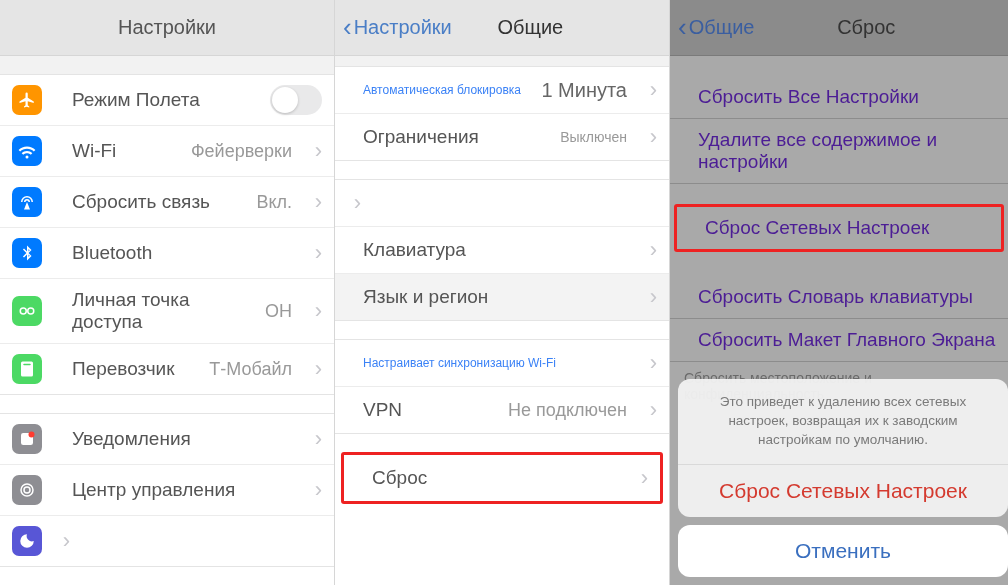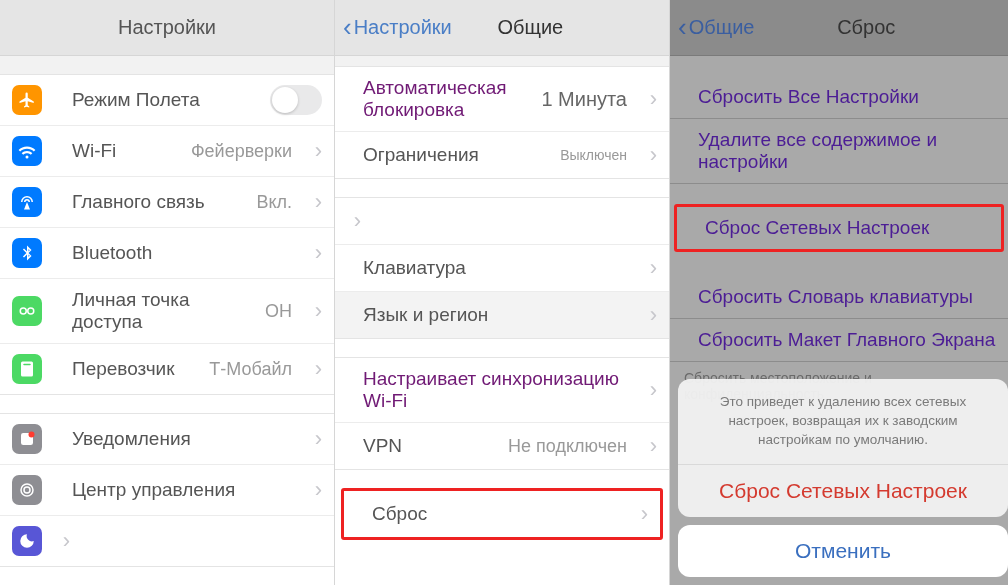--- a/index.html
+++ b/index.html
@@ -22,21 +22,21 @@
 
 .list { flex: 1; overflow: hidden; }
 .group { border-top: 1px solid #e4e4e4; border-bottom: 1px solid #e4e4e4; margin-bottom: 18px; background: #fff; }
 .spacer { height: 18px; background: #f2f2f2; }
 .spacer-sm { height: 10px; background: #f2f2f2; }
 .row { display: flex; align-items: center; padding: 10px 12px; font-size: 19px; color: #555; border-bottom: 1px solid #ececec; position: relative; background: #fff; min-height: 42px; cursor: pointer; }
 .row:last-child { border-bottom: none; }
 .row .label { flex: 1; margin-left: 16px; }
 .row .value { color: #999; font-size: 18px; margin-right: 16px; }
 .row .chev-r { color: #c7c7cc; font-size: 22px; width: 14px; text-align: right; }
-.row.small-text .label { font-size: 19px; color: #701a75; }
+.row.small-text .label { font-size: 12px; color: #3b82f6; }
 
 .icon { width: 30px; height: 30px; border-radius: 7px; margin-right: 14px; display: flex; align-items: center; justify-content: center; flex-shrink: 0; }
 .icon svg { width: 18px; height: 18px; }
 .ic-airplane { background: #ff9500; }
 .ic-wifi { background: #007aff; }
 .ic-cell { background: #007aff; }
 .ic-bt { background: #007aff; }
 .ic-hotspot { background: #4cd964; }
 .ic-carrier { background: #4cd964; }
 .ic-notif { background: #8e8e93; }
@@ -92,21 +92,21 @@
         <span class="label">Wi-Fi</span>
         <span class="value">Фейерверки</span>
         <span class="chev-r">›</span>
       </div>
       <div class="row">
         <div class="icon ic-cell">
             <svg viewBox="0 0 24 24" fill="#fff">
               <path d="M4 12a8 8 0 0 1 16 0l-2 0a6 6 0 0 0-12 0zm4 0a4 4 0 0 1 8 0l-2 0a2 2 0 0 0-4 0zM12 12l-4 10h8z"></path>
             </svg>
           </div>
-        <span class="label">Главного связь</span>
+        <span class="label">Сбросить связь</span>
         <span class="value">Вкл.</span>
         <span class="chev-r">›</span>
       </div>
       <div class="row">
         <div class="icon ic-bt">
             <svg viewBox="0 0 24 24" fill="#fff">
               <path d="M12 2l6 6-4 4 4 4-6 6V14l-4 4-1.4-1.4L11.2 12 6.6 7.4 8 6l4 4V2zm2 4.8V10l1.6-1.6L14 6.8zm0 10.4l1.6-1.6L14 14v3.2z"></path>
             </svg>
           </div>
         <span class="label">Bluetooth</span>

